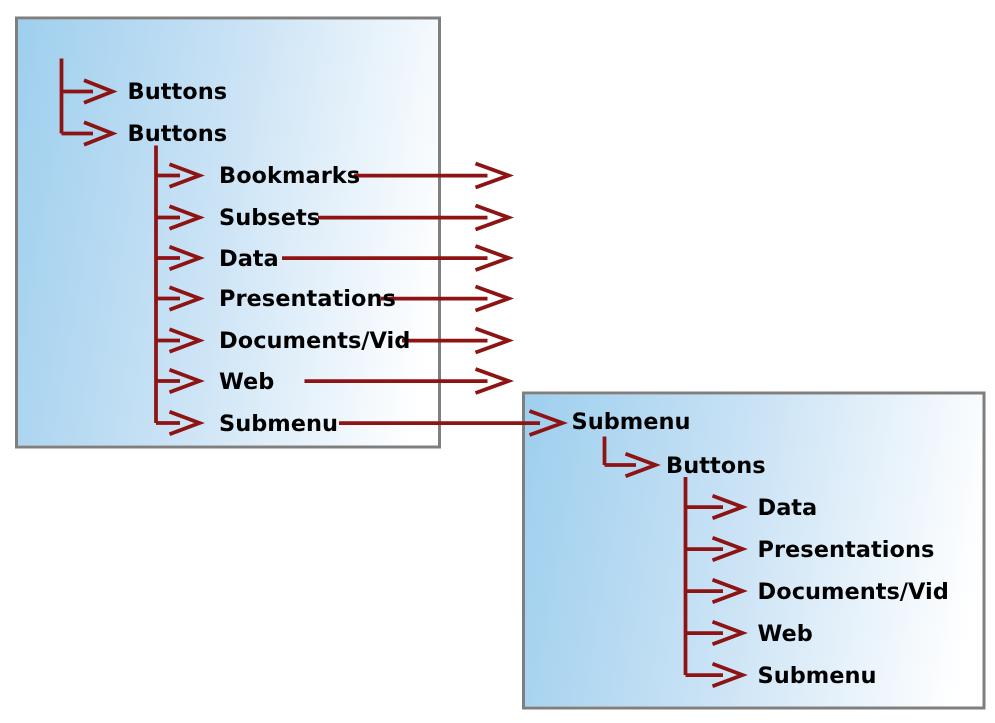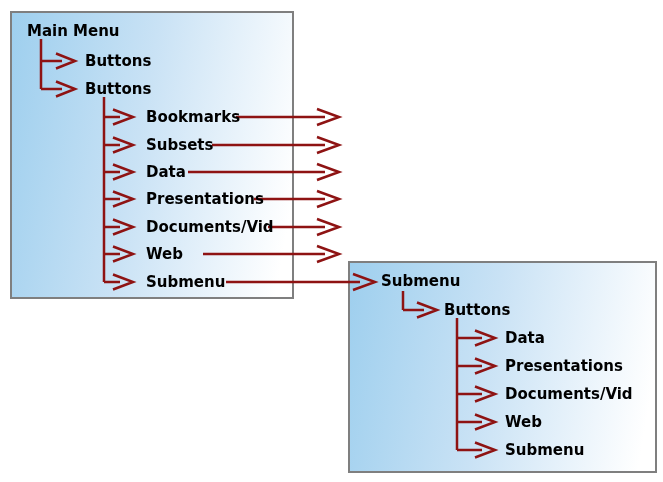--- a/index.html
+++ b/index.html
@@ -95,21 +95,20 @@
       <polyline class="connector" points="475,358.5 495,366 475,373.5"></polyline>
       <path class="connector" d="M457 394 H482"></path>
       <polyline class="connector" points="475,386.5 495,394 475,401.5"></polyline>
       <path class="connector" d="M457 422 H482"></path>
       <polyline class="connector" points="475,414.5 495,422 475,429.5"></polyline>
       <path class="connector" d="M457 450 H482"></path>
       <polyline class="connector" points="475,442.5 495,450 475,457.5"></polyline>
     </g>
   </svg>
 
-  <span class="lbl" style="left:27px;top:21px;">Main Menu</span>
   <span class="lbl" style="left:85px;top:51px;">Buttons</span>
   <span class="lbl" style="left:85px;top:79px;">Buttons</span>
   <span class="lbl" style="left:146px;top:107px;">Bookmarks</span>
   <span class="lbl" style="left:146px;top:135px;text-align:right;">Subsets</span>
   <span class="lbl" style="left:146px;top:162px;">Data</span>
   <span class="lbl" style="left:146px;top:189px;">Presentations</span>
   <span class="lbl" style="left:146px;top:217px;">Documents/Vid</span>
   <span class="lbl" style="left:146px;top:244px;">Web</span>
   <span class="lbl" style="left:146px;top:272px;">Submenu</span>
 

